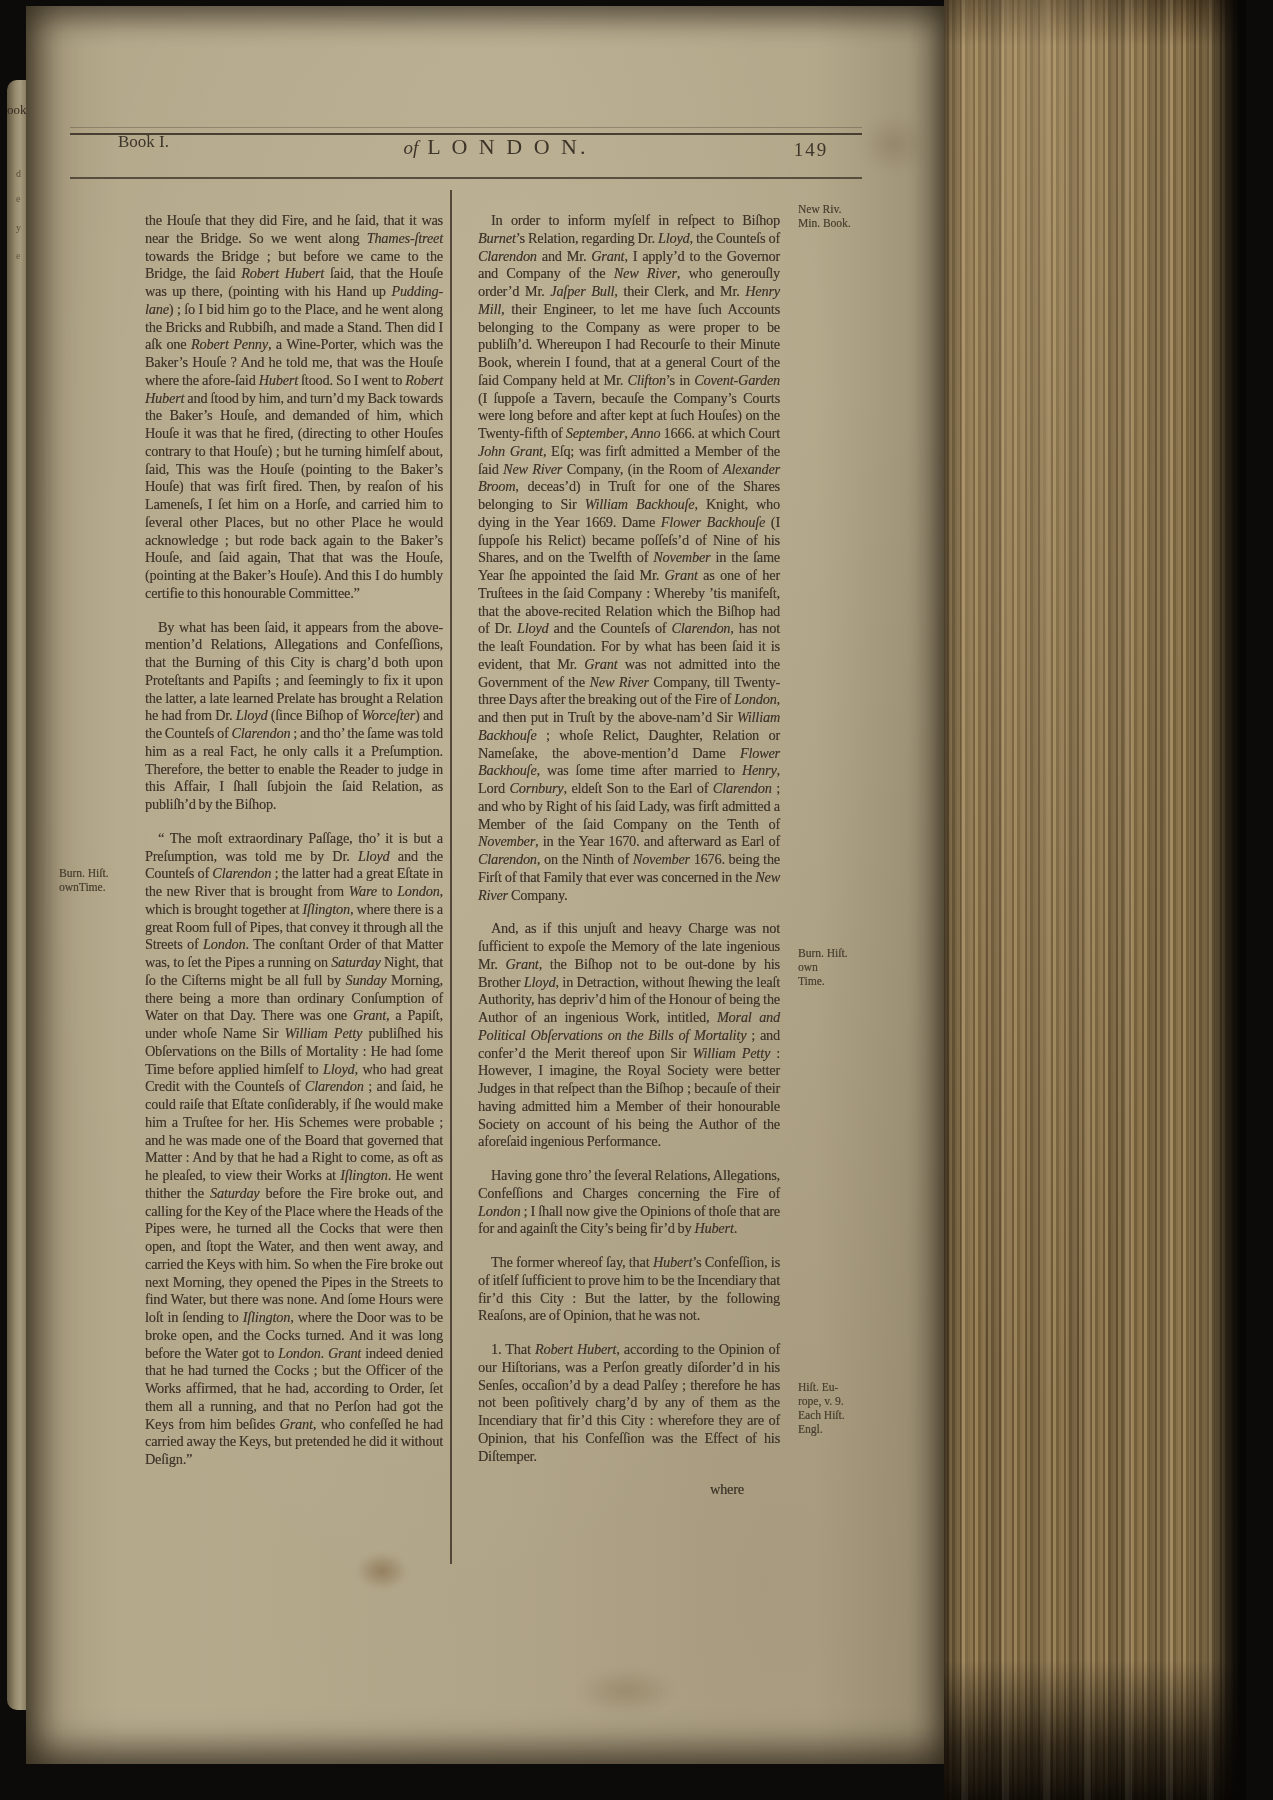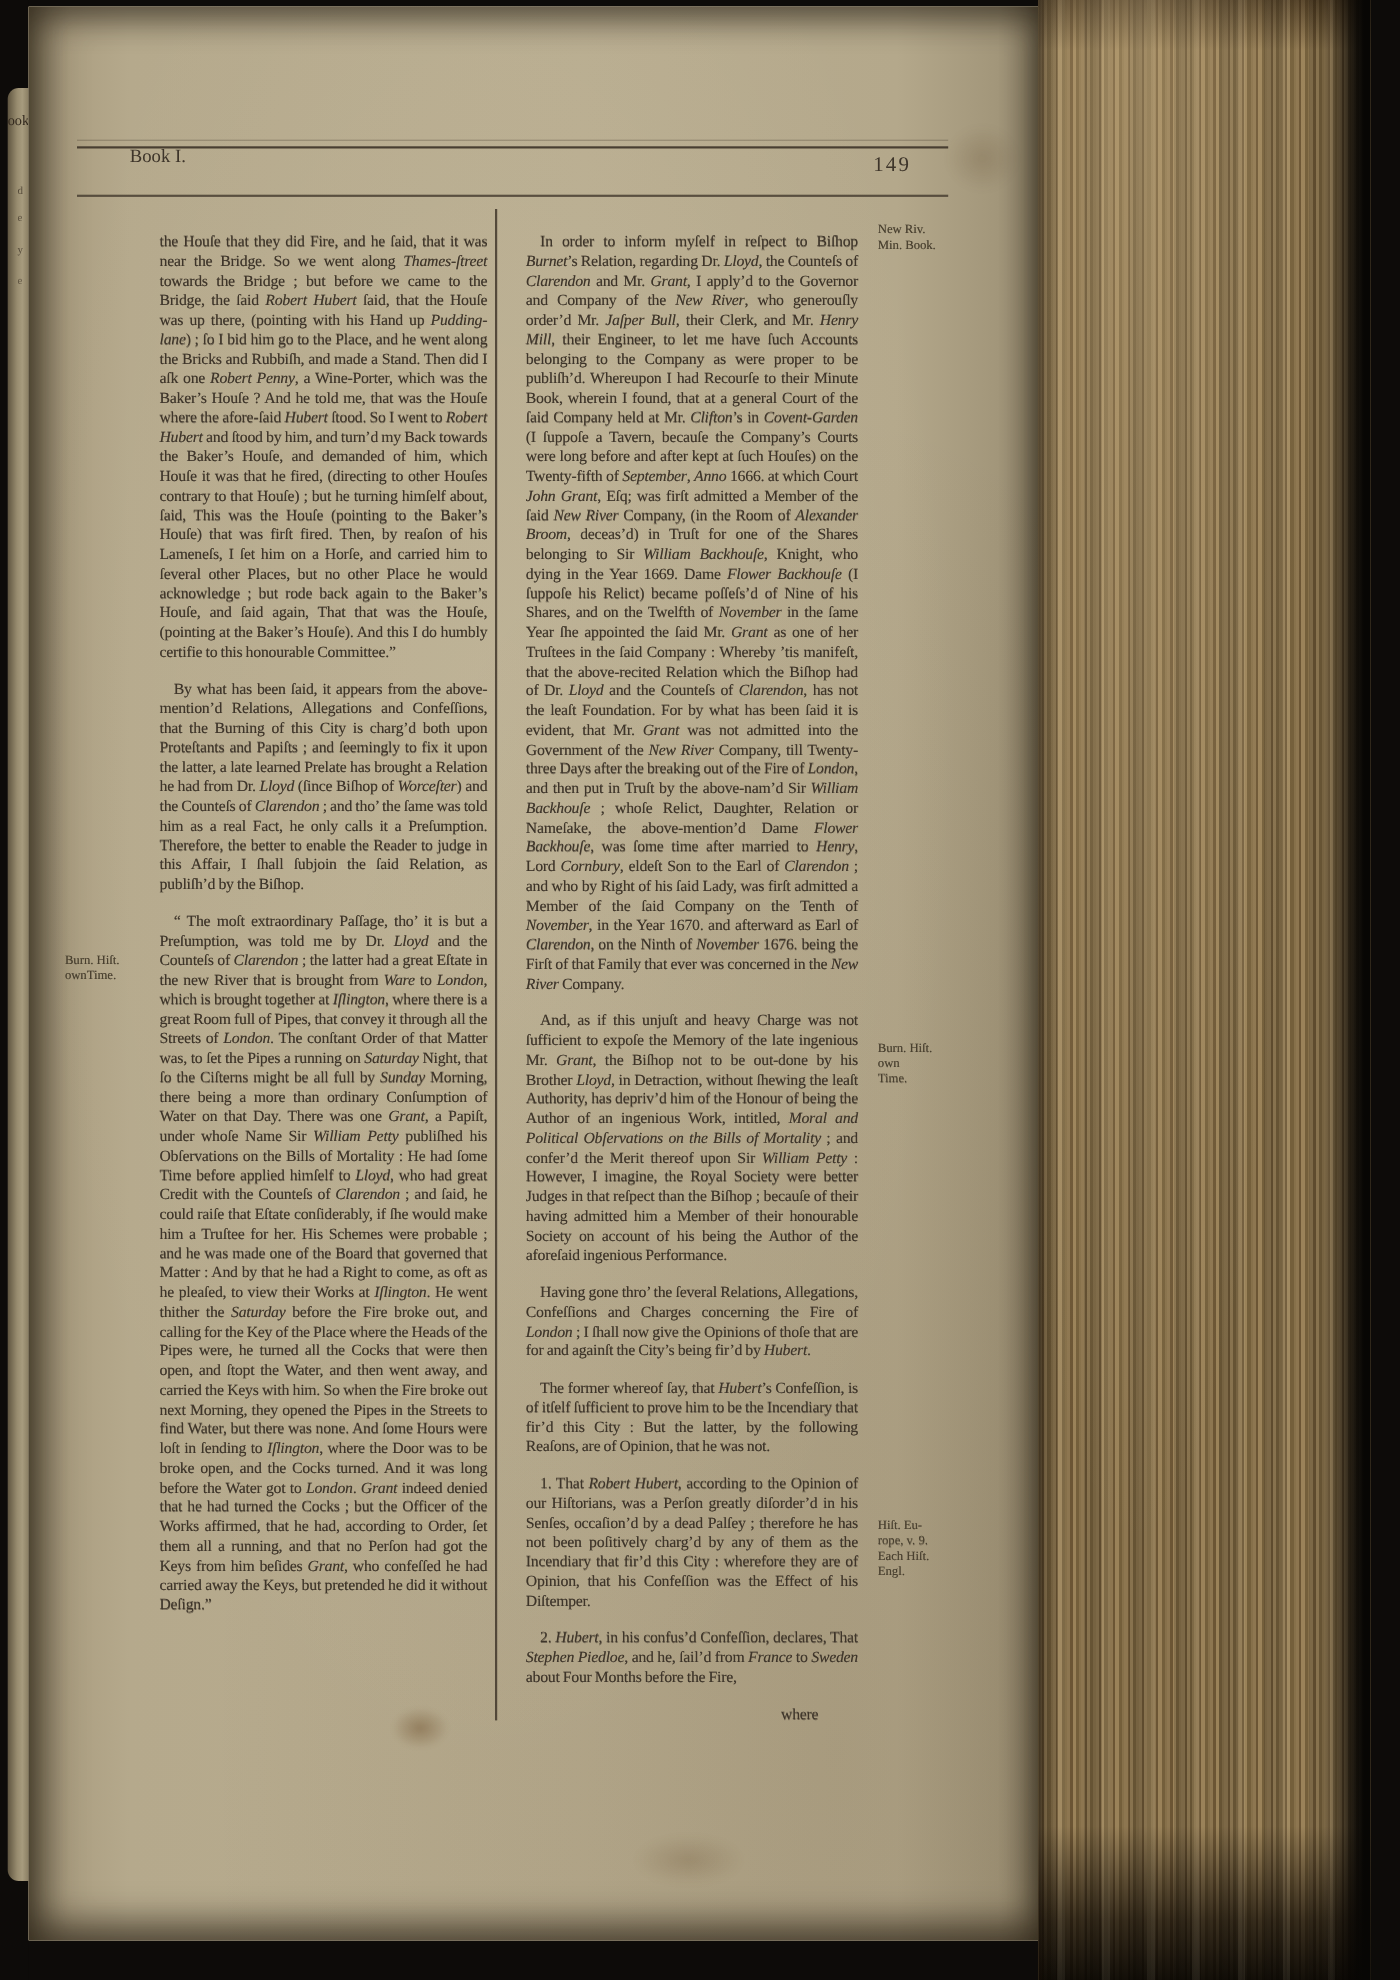--- a/index.html
+++ b/index.html
@@ -92,20 +92,21 @@
     </div>
   </div>
 
   <div class="paper">
 
     <div class="rule rule-ghost"></div>
     <div class="rule rule-top"></div>
     <div class="rule rule-bottom"></div>
 
     <span class="h-book">Book I.</span>
+    <span class="h-center"><i class="of">of</i><span class="title">L O N D O N.</span></span>
     <span class="h-page">149</span>
 
     <div class="divider"></div>
 
     <div class="mnote mnote-l1">Burn. Hiſt.
 ownTime.</div>
     <div class="mnote mnote-r1">New Riv.
 Min. Book.</div>
     <div class="mnote mnote-r2">Burn. Hiſt.
 own
@@ -120,21 +121,20 @@
       <p class="ind">By what has been ſaid, it appears from the above-mention’d Relations, Allegations and Confeſſions, that the Burning of this City is charg’d both upon Proteſtants and Papiſts ; and ſeemingly to fix it upon the latter, a late learned Prelate has brought a Relation he had from Dr. <i>Lloyd</i> (ſince Biſhop of <i>Worceſter</i>) and the Counteſs of <i>Clarendon</i> ; and tho’ the ſame was told him as a real Fact, he only calls it a Preſumption. Therefore, the better to enable the Reader to judge in this Affair, I ſhall ſubjoin the ſaid Relation, as publiſh’d by the Biſhop.</p>
       <p class="ind">“ The moſt extraordinary Paſſage, tho’ it is but a Preſumption, was told me by Dr. <i>Lloyd</i> and the Counteſs of <i>Clarendon</i> ; the latter had a great Eſtate in the new River that is brought from <i>Ware</i> to <i>London</i>, which is brought together at <i>Iſlington</i>, where there is a great Room full of Pipes, that convey it through all the Streets of <i>London</i>. The conſtant Order of that Matter was, to ſet the Pipes a running on <i>Saturday</i> Night, that ſo the Ciſterns might be all full by <i>Sunday</i> Morning, there being a more than ordinary Conſumption of Water on that Day. There was one <i>Grant</i>, a Papiſt, under whoſe Name Sir <i>William Petty</i> publiſhed his Obſervations on the Bills of Mortality : He had ſome Time before applied himſelf to <i>Lloyd</i>, who had great Credit with the Counteſs of <i>Clarendon</i> ; and ſaid, he could raiſe that Eſtate conſiderably, if ſhe would make him a Truſtee for her. His Schemes were probable ; and he was made one of the Board that governed that Matter : And by that he had a Right to come, as oft as he pleaſed, to view their Works at <i>Iſlington</i>. He went thither the <i>Saturday</i> before the Fire broke out, and calling for the Key of the Place where the Heads of the Pipes were, he turned all the Cocks that were then open, and ſtopt the Water, and then went away, and carried the Keys with him. So when the Fire broke out next Morning, they opened the Pipes in the Streets to find Water, but there was none. And ſome Hours were loſt in ſending to <i>Iſlington</i>, where the Door was to be broke open, and the Cocks turned. And it was long before the Water got to <i>London</i>. <i>Grant</i> indeed denied that he had turned the Cocks ; but the Officer of the Works affirmed, that he had, according to Order, ſet them all a running, and that no Perſon had got the Keys from him beſides <i>Grant</i>, who confeſſed he had carried away the Keys, but pretended he did it without Deſign.”</p>
     </div>
 
     <div class="col col-right">
       <p>In order to inform myſelf in reſpect to Biſhop <i>Burnet</i>’s Relation, regarding Dr. <i>Lloyd</i>, the Counteſs of <i>Clarendon</i> and Mr. <i>Grant</i>, I apply’d to the Governor and Company of the <i>New River</i>, who generouſly order’d Mr. <i>Jaſper Bull</i>, their Clerk, and Mr. <i>Henry Mill</i>, their Engineer, to let me have ſuch Accounts belonging to the Company as were proper to be publiſh’d. Whereupon I had Recourſe to their Minute Book, wherein I found, that at a general Court of the ſaid Company held at Mr. <i>Clifton</i>’s in <i>Covent-Garden</i> (I ſuppoſe a Tavern, becauſe the Company’s Courts were long before and after kept at ſuch Houſes) on the Twenty-fifth of <i>September</i>, <i>Anno</i> 1666. at which Court <i>John Grant</i>, Eſq; was firſt admitted a Member of the ſaid <i>New River</i> Company, (in the Room of <i>Alexander Broom</i>, deceas’d) in Truſt for one of the Shares belonging to Sir <i>William Backhouſe</i>, Knight, who dying in the Year 1669. Dame <i>Flower Backhouſe</i> (I ſuppoſe his Relict) became poſſeſs’d of Nine of his Shares, and on the Twelfth of <i>November</i> in the ſame Year ſhe appointed the ſaid Mr. <i>Grant</i> as one of her Truſtees in the ſaid Company : Whereby ’tis manifeſt, that the above-recited Relation which the Biſhop had of Dr. <i>Lloyd</i> and the Counteſs of <i>Clarendon</i>, has not the leaſt Foundation. For by what has been ſaid it is evident, that Mr. <i>Grant</i> was not admitted into the Government of the <i>New River</i> Company, till Twenty-three Days after the breaking out of the Fire of <i>London</i>, and then put in Truſt by the above-nam’d Sir <i>William Backhouſe</i> ; whoſe Relict, Daughter, Relation or Nameſake, the above-mention’d Dame <i>Flower Backhouſe</i>, was ſome time after married to <i>Henry</i>, Lord <i>Cornbury</i>, eldeſt Son to the Earl of <i>Clarendon</i> ; and who by Right of his ſaid Lady, was firſt admitted a Member of the ſaid Company on the Tenth of <i>November</i>, in the Year 1670. and afterward as Earl of <i>Clarendon</i>, on the Ninth of <i>November</i> 1676. being the Firſt of that Family that ever was concerned in the <i>New River</i> Company.</p>
       <p>And, as if this unjuſt and heavy Charge was not ſufficient to expoſe the Memory of the late ingenious Mr. <i>Grant</i>, the Biſhop not to be out-done by his Brother <i>Lloyd</i>, in Detraction, without ſhewing the leaſt Authority, has depriv’d him of the Honour of being the Author of an ingenious Work, intitled, <i>Moral and Political Obſervations on the Bills of Mortality</i> ; and confer’d the Merit thereof upon Sir <i>William Petty</i> : However, I imagine, the Royal Society were better Judges in that reſpect than the Biſhop ; becauſe of their having admitted him a Member of their honourable Society on account of his being the Author of the aforeſaid ingenious Performance.</p>
       <p>Having gone thro’ the ſeveral Relations, Allegations, Confeſſions and Charges concerning the Fire of <i>London</i> ; I ſhall now give the Opinions of thoſe that are for and againſt the City’s being fir’d by <i>Hubert</i>.</p>
       <p>The former whereof ſay, that <i>Hubert</i>’s Confeſſion, is of itſelf ſufficient to prove him to be the Incendiary that fir’d this City : But the latter, by the following Reaſons, are of Opinion, that he was not.</p>
       <p class="gap">1. That <i>Robert Hubert</i>, according to the Opinion of our Hiſtorians, was a Perſon greatly diſorder’d in his Senſes, occaſion’d by a dead Palſey ; therefore he has not been poſitively charg’d by any of them as the Incendiary that fir’d this City : wherefore they are of Opinion, that his Confeſſion was the Effect of his Diſtemper.</p>
-      <p>2. <i>Hubert</i>, in his confus’d Confeſſion, declares, That <i>Stephen Piedloe</i>, and he, ſail’d from <i>France</i> to <i>Sweden</i> about Four Months before the Fire,</p>
       <div class="catchword">where</div>
     </div>
 
     <div class="stain stain-a"></div>
     <div class="stain stain-b"></div>
     <div class="stain stain-c"></div>
   </div>
 
   <div class="fore-edge"></div>
 

